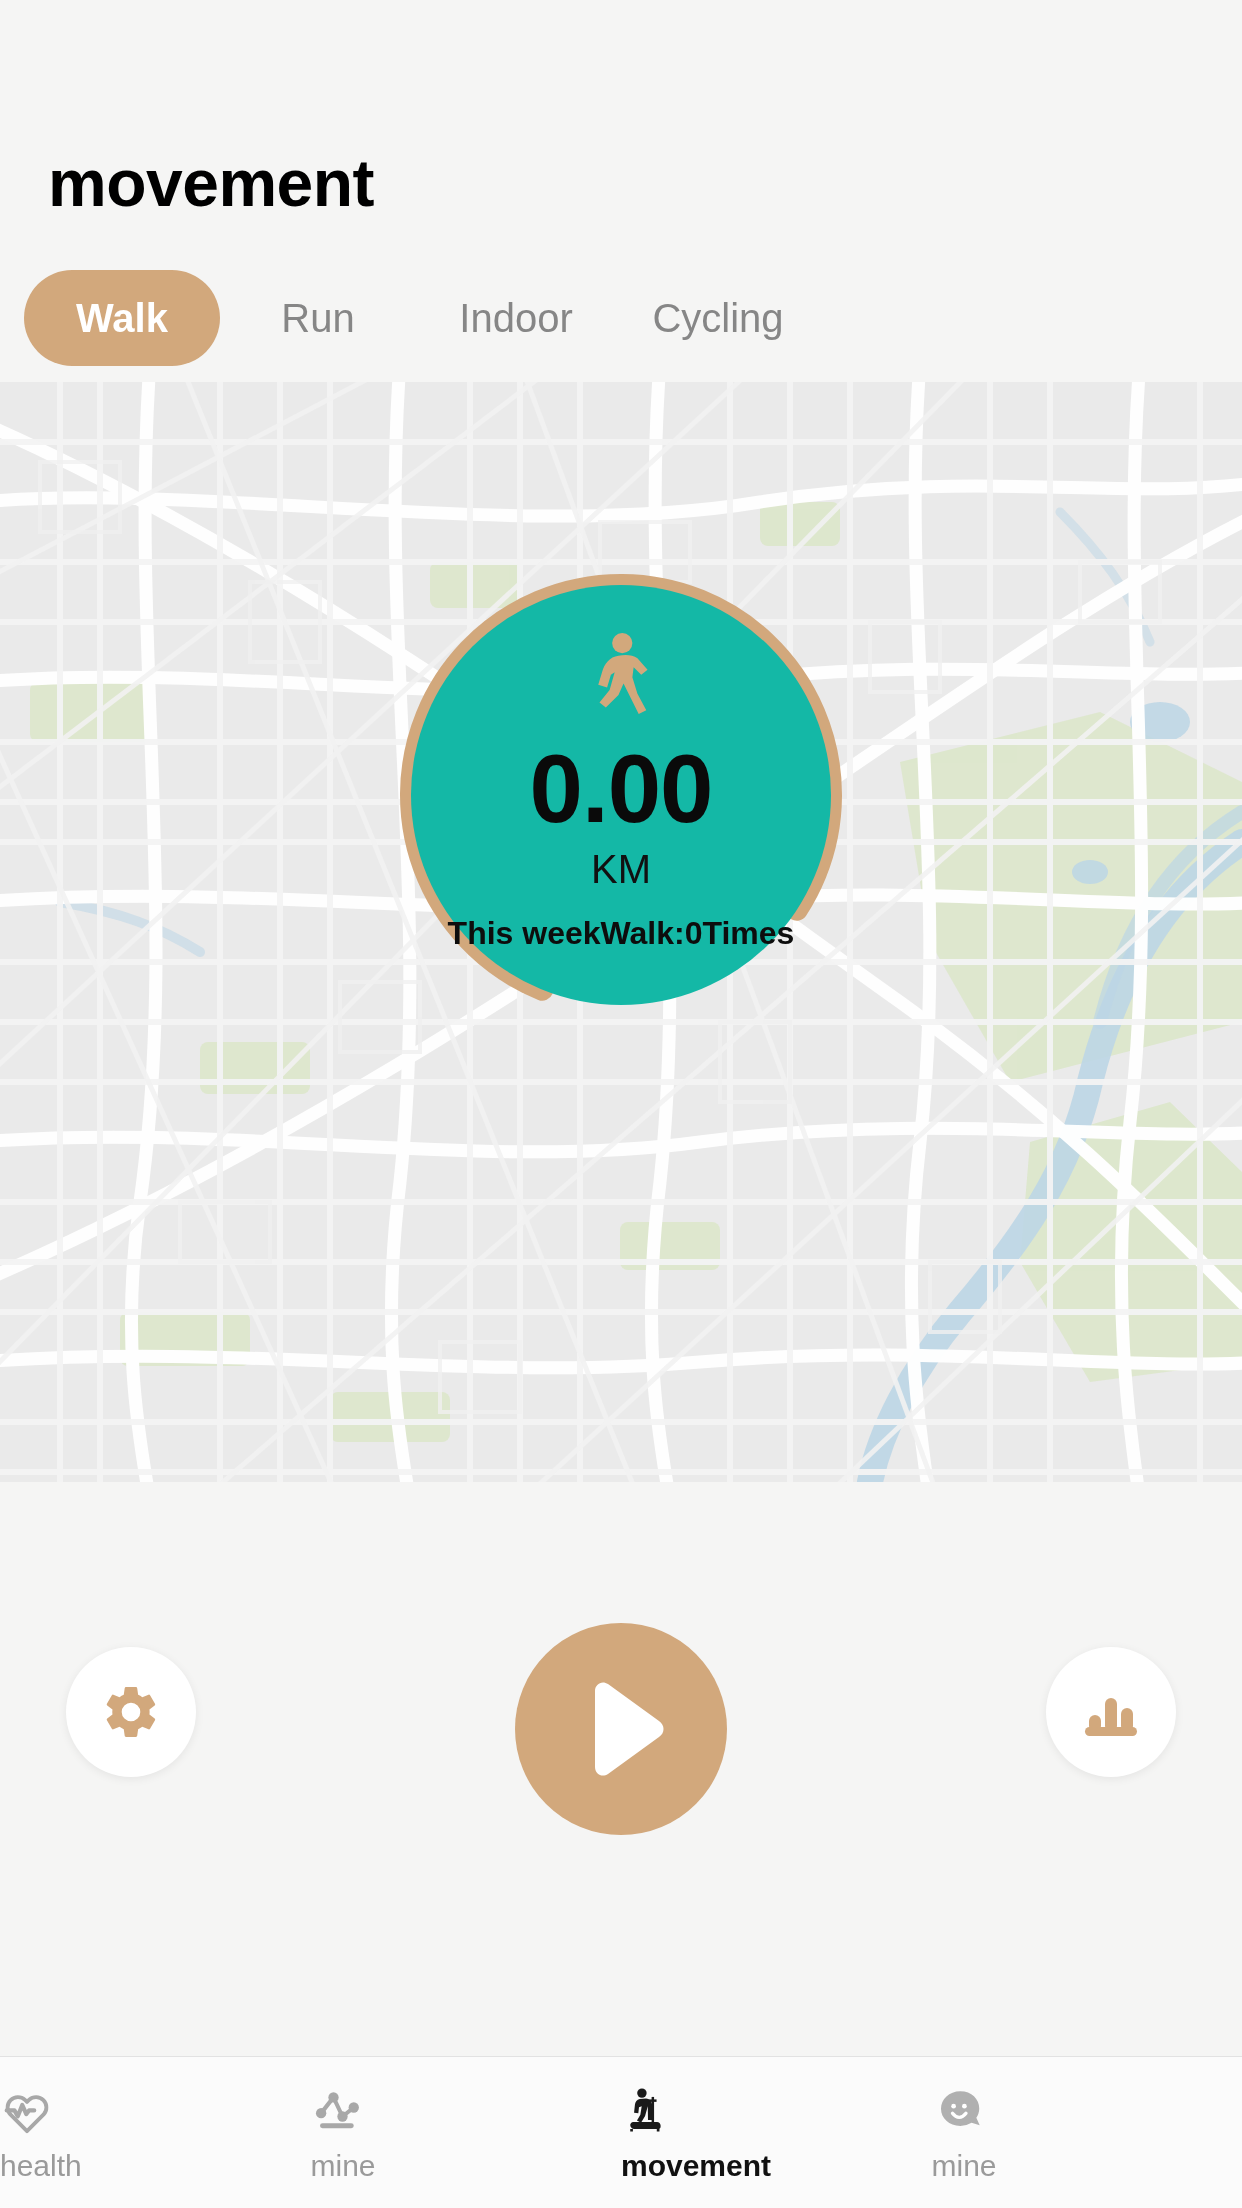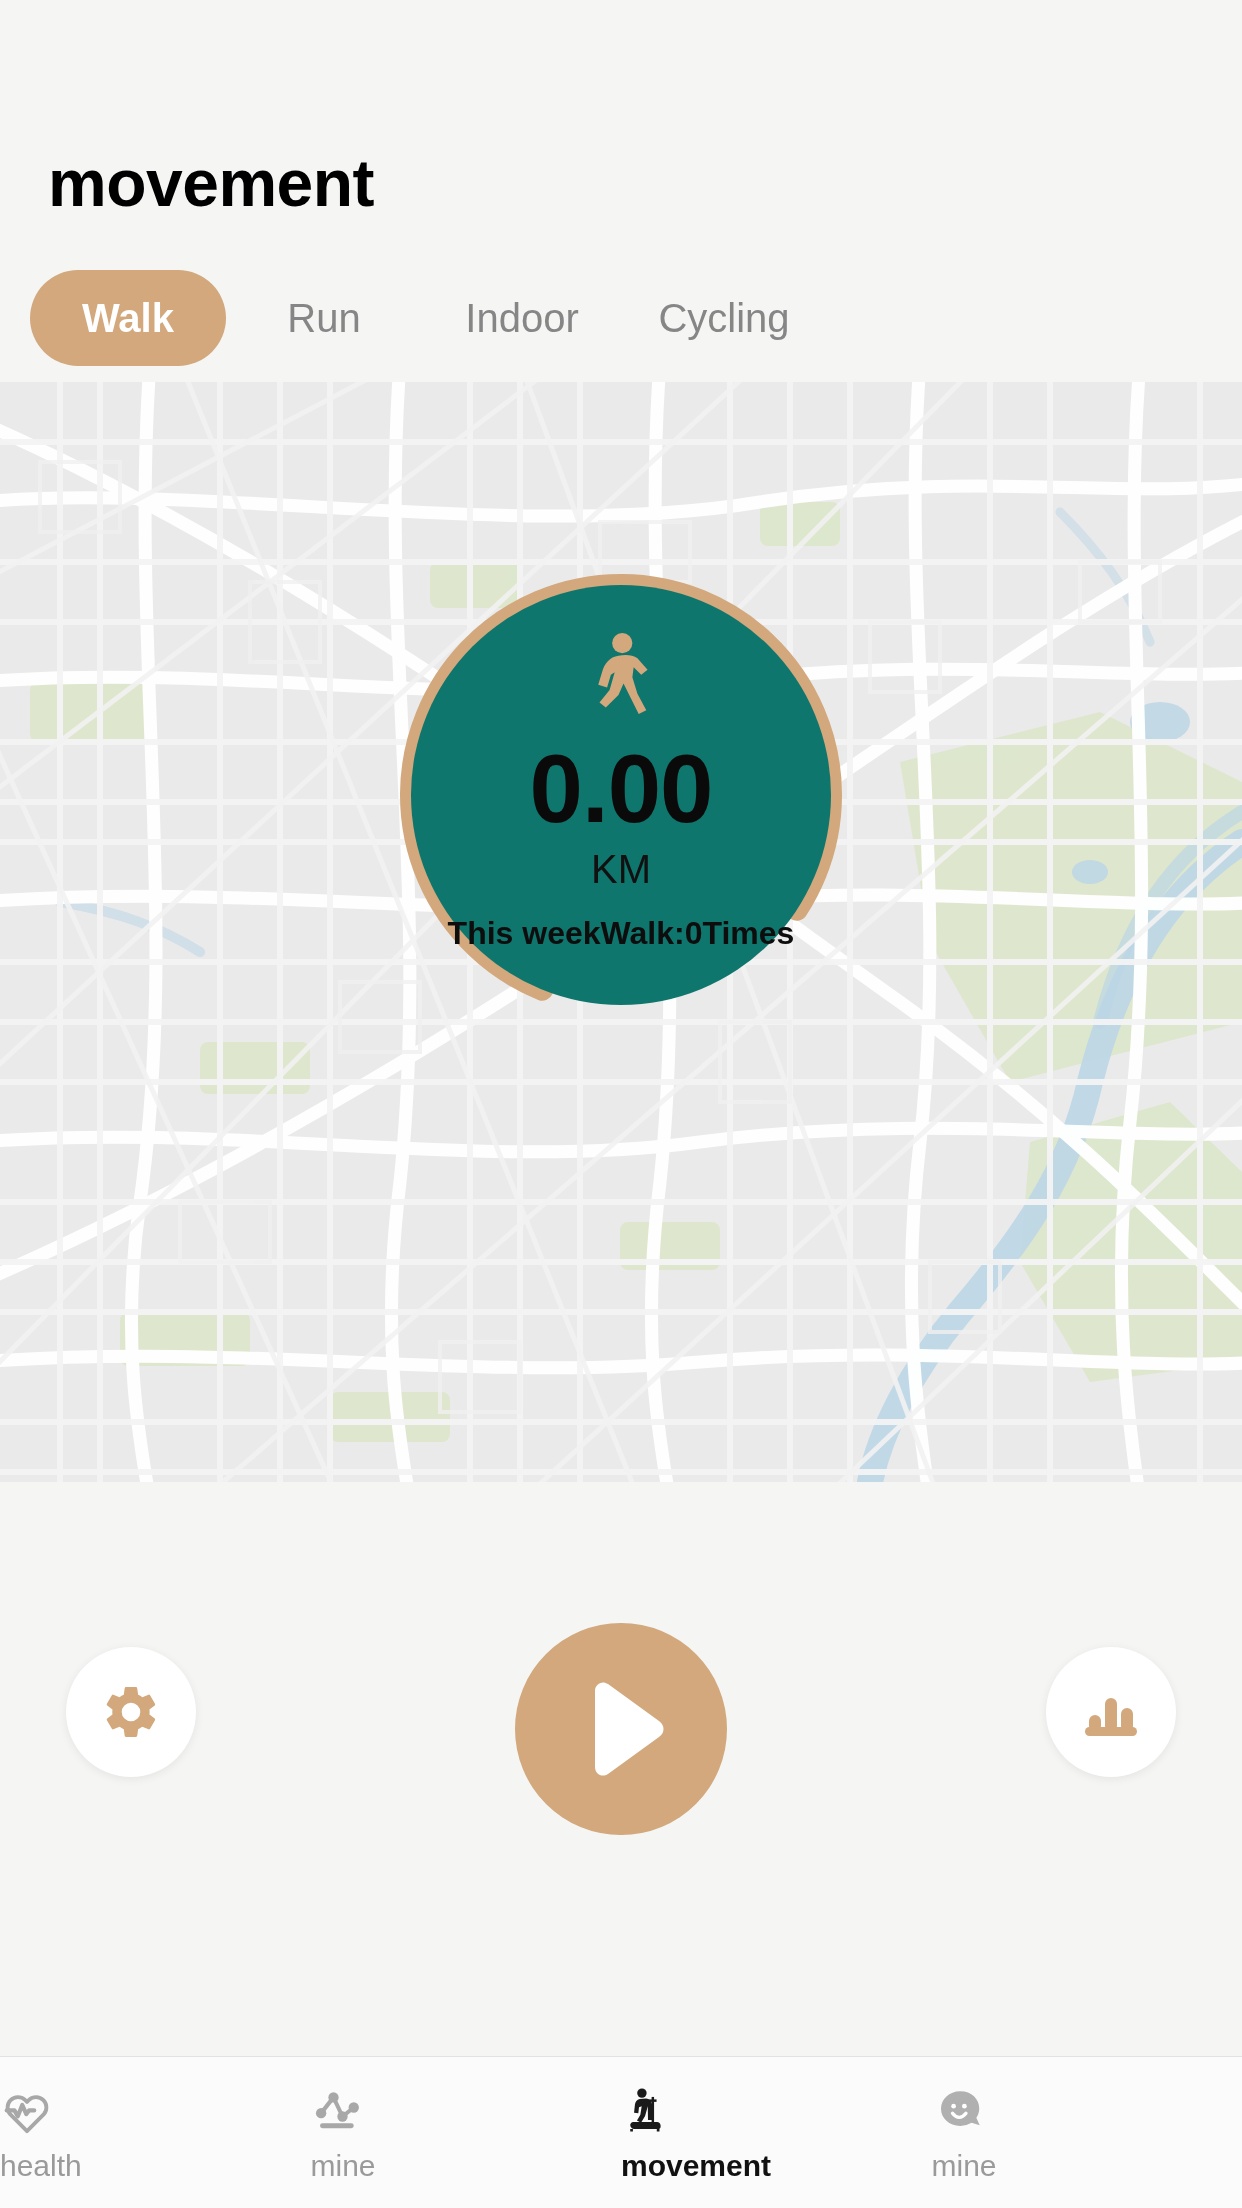--- a/index.html
+++ b/index.html
@@ -24,21 +24,21 @@
     padding-left:48px;
     line-height:1;
     margin-top:22px;
   }
 
   
   .tab-row {
     display:flex;
     align-items:center;
     margin-top:54px;
-    padding-left:30px;
+    padding-left:24px;
     height:96px;
     flex:0 0 96px;
   }
   .tab {
     font-size:40px;
     color:#868686;
     text-align:center;
     line-height:96px;
     height:96px;
   }
@@ -72,21 +72,21 @@
     top:181px;
     transform:translateX(-50%);
     width:464px;
     height:464px;
   }
   .ring-svg { position:absolute; inset:0; }
   .ring-inner {
     position:absolute;
     left:22px; top:22px;
     width:420px; height:420px;
-    background:#0f766e;
+    background:#14b8a6;
     border-radius:50%;
     display:flex;
     flex-direction:column;
     align-items:center;
     justify-content:flex-start;
     padding-top:48px;
   }
   .walk-icon { width:66px; height:86px; display:block; }
   .distance-value {
     font-size:96px;

